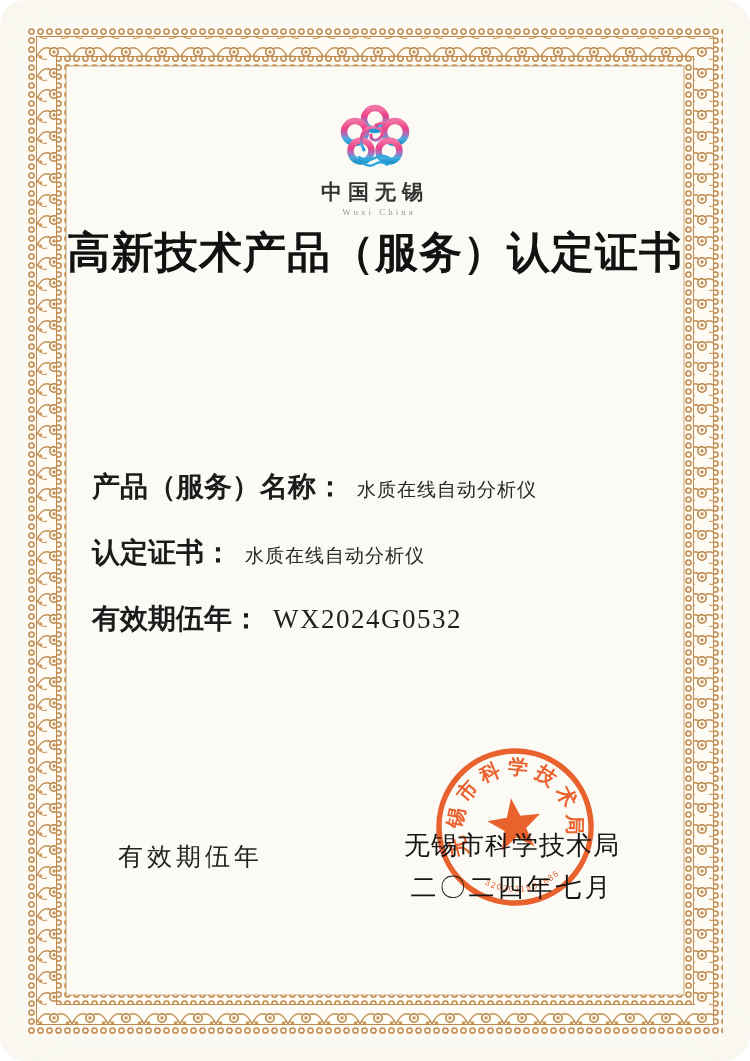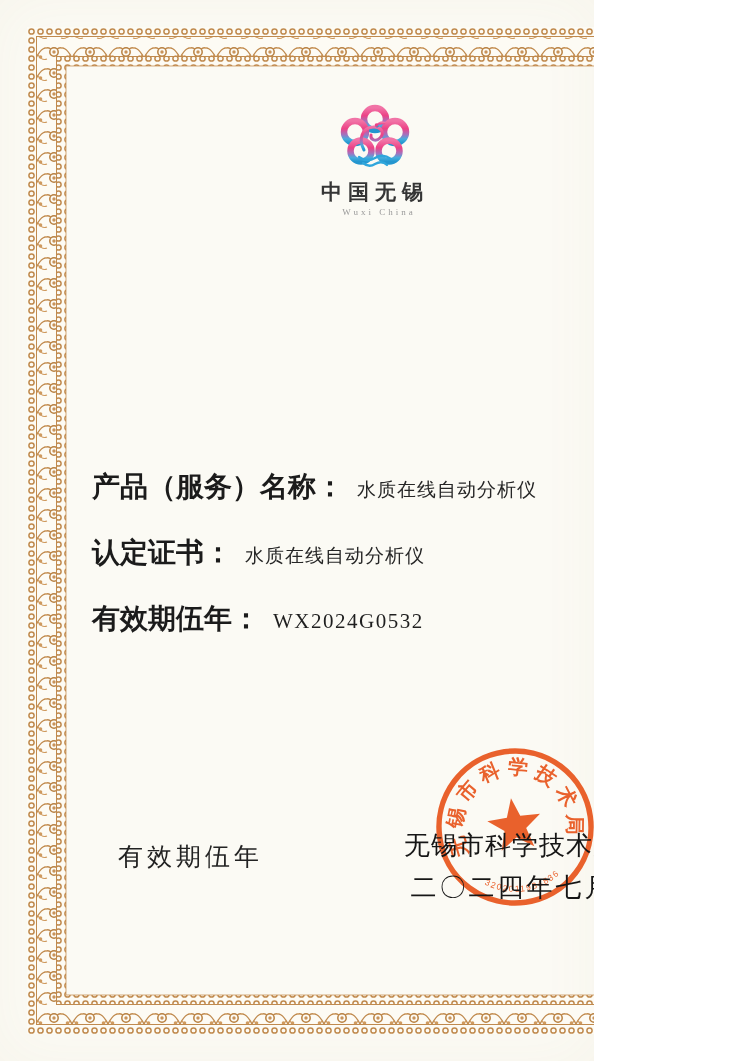--- a/index.html
+++ b/index.html
@@ -1,22 +1,23 @@
 <!DOCTYPE html>
 <html><head>
 <meta charset="utf-8">
 <style>
   html,body{margin:0;padding:0;background:#ffffff;}
   .certificate{
     position:relative;
-    width:594px;height:1061px;
+    width:750px;height:1061px;
     background:#fbfaf4;
     overflow:hidden;
     font-family:"Liberation Serif", serif;
     box-shadow:inset 0 0 60px rgba(180,150,90,0.05);
+    border-radius:26px;
   }
   .border-svg{position:absolute;left:0;top:0;width:750px;height:1061px;}
 
   
   .logo{position:absolute;left:0;top:104px;width:750px;text-align:center;}
   .logo-mark{display:block;margin:0 auto;}
   .logo-cn{
     margin-top:2px;
     font-size:21px;letter-spacing:6px;color:#353535;
     font-family:"Liberation Serif", serif;font-weight:600;
@@ -42,21 +43,21 @@
   .field-row{height:33px;margin-bottom:33px;white-space:nowrap;}
   .field-label{
     font-family:Liberation Serif, serif;
     font-weight:700;font-size:28px;color:#1b1b1b;
   }
   .field-value{
     margin-left:13px;
     font-family:"Liberation Serif", serif;
     font-size:19px;color:#262626;letter-spacing:1px;
   }
-  .field-row:nth-child(3) .field-value{font-size:21px;letter-spacing:1.5px;color:#1f1f1f;}
+  .field-row:nth-child(3) .field-value{font-size:27px;letter-spacing:1.5px;color:#1f1f1f;}
 
   
   .validity{
     position:absolute;left:118px;top:840px;
     font-size:25px;color:#222;letter-spacing:4px;
     font-family:Liberation Sans, sans-serif;z-index:3;
   }
   .issuer-block{
     position:absolute;left:392px;top:828px;width:240px;
     text-align:center;z-index:3;
@@ -124,20 +125,21 @@
       <circle cx="46.5" cy="21" r="1.8" fill="#ec4286"></circle>
       <g fill="none" stroke="#2fa6dc" stroke-width="2.3" stroke-linecap="round">
         <path d="M29 53 q8 6 16 1 q8 -5 16 1"></path>
         <path d="M33 59 q6 5 12 1 q7 -4 12 1"></path>
       </g>
     </svg>
     <div class="logo-cn">中国无锡</div>
     <div class="logo-en">Wuxi China</div>
   </div>
 
+  <h1 class="title">高新技术产品（服务）认定证书</h1>
 
   <div class="fields">
     <div class="field-row">
       <span class="field-label">产品（服务）名称：</span><span class="field-value">水质在线自动分析仪</span>
     </div>
     <div class="field-row">
       <span class="field-label">认定证书：</span><span class="field-value">水质在线自动分析仪</span>
     </div>
     <div class="field-row">
       <span class="field-label">有效期伍年：</span><span class="field-value">WX2024G0532</span>

